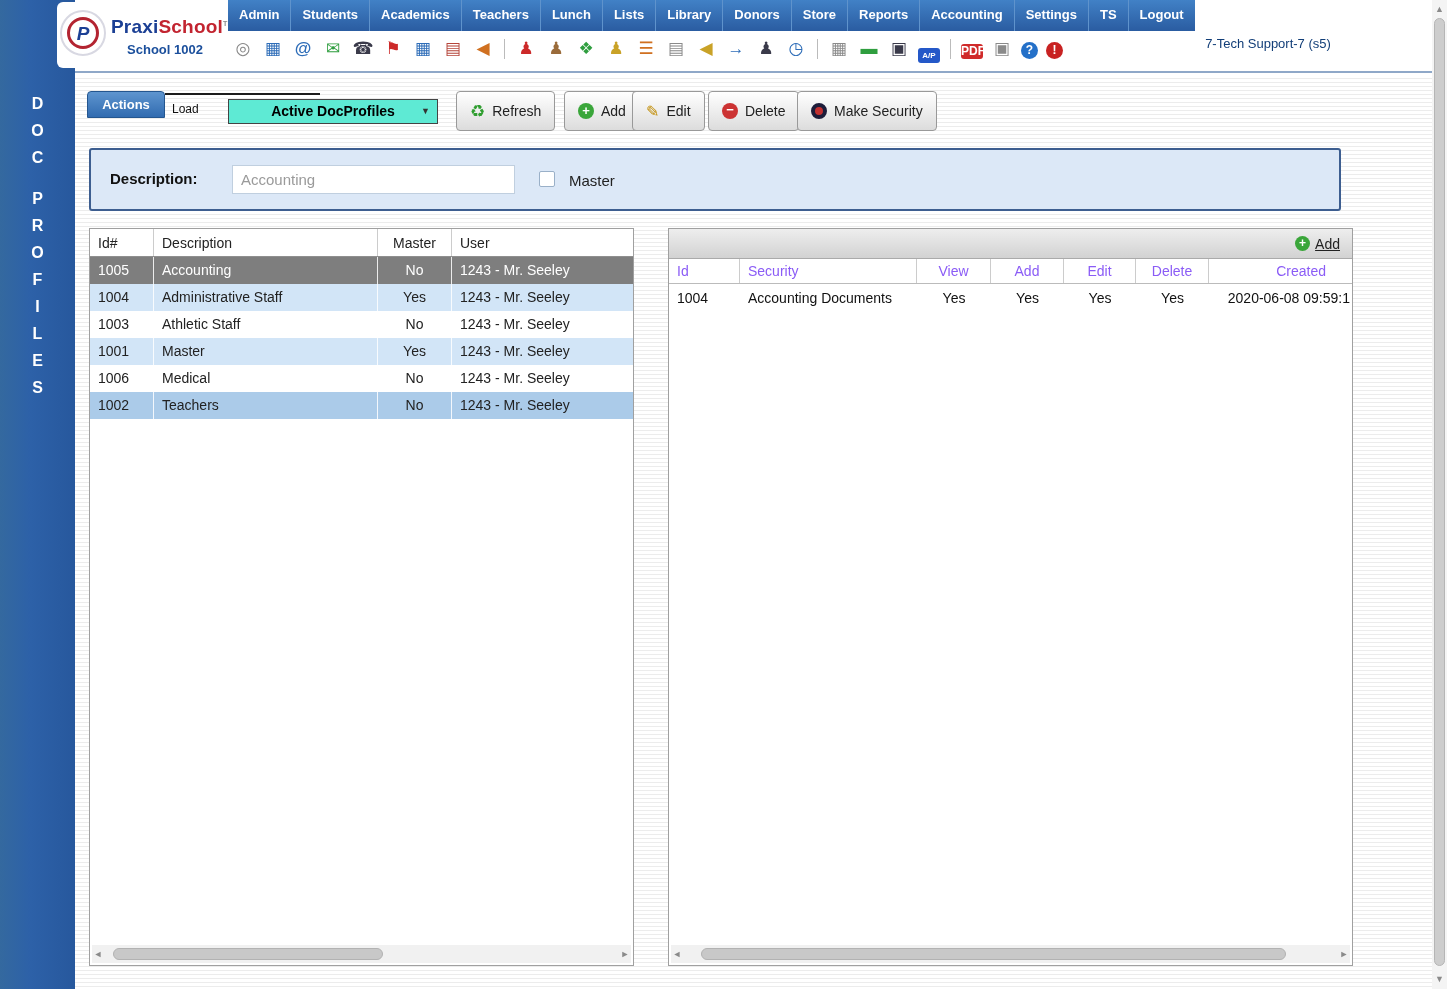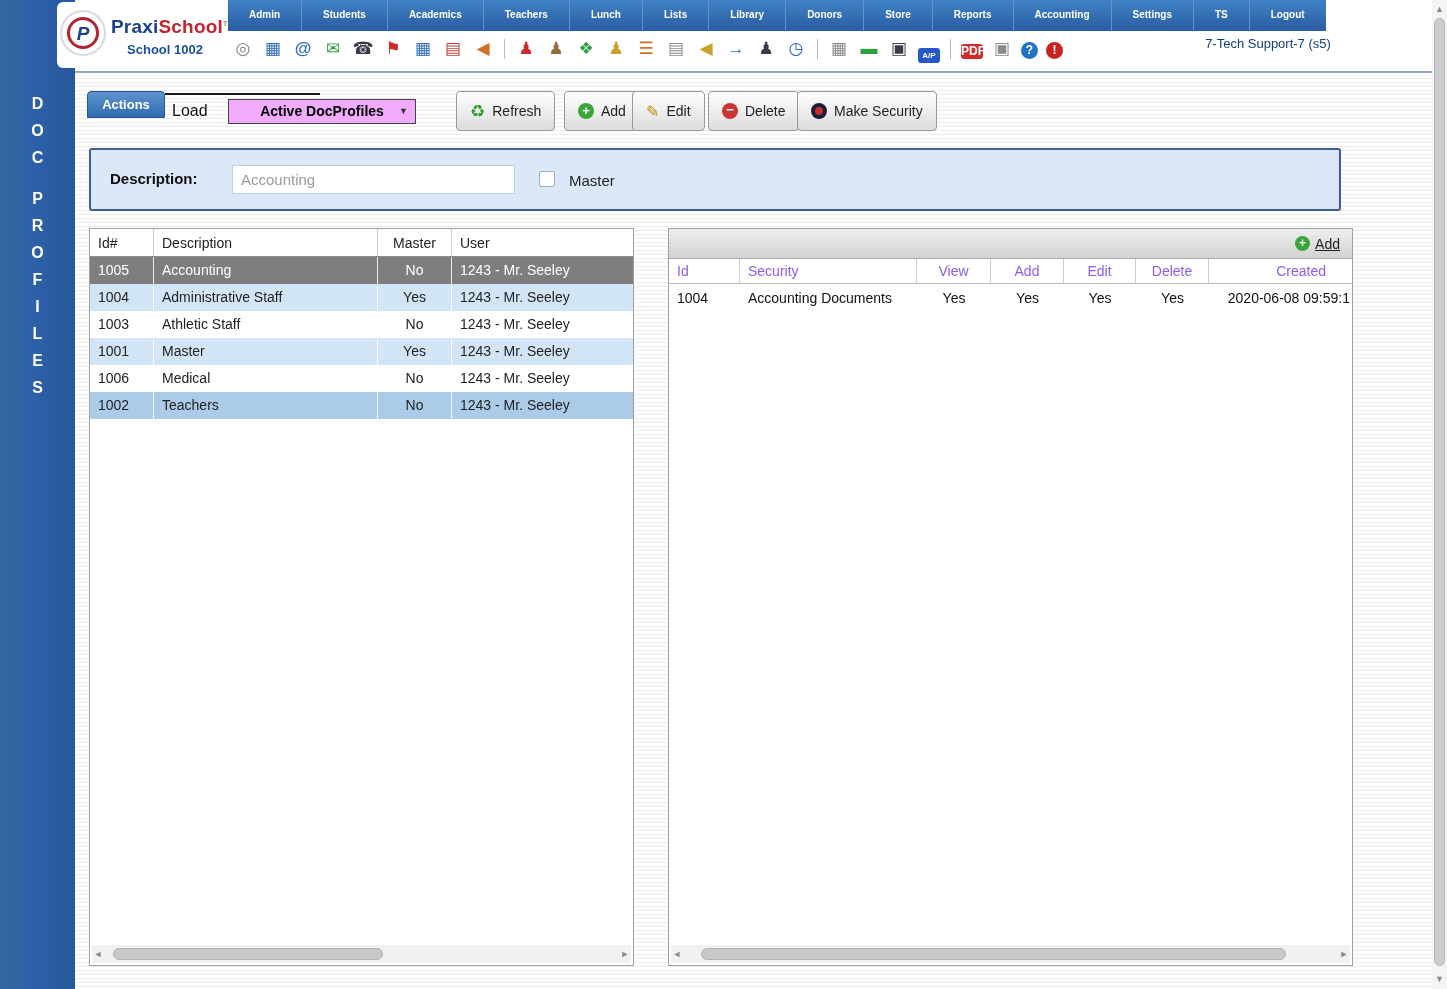--- a/index.html
+++ b/index.html
@@ -27,21 +27,21 @@
   .brand-line { position:absolute; left:54px; top:14px; font-weight:bold; font-size:19px; letter-spacing:0.2px; }
   .brand-praxi { color:#1b3f94; }
   .brand-school { color:#c22430; }
   .brand-tm { font-size:7px; color:#888; vertical-align:super; }
   .brand-sub { position:absolute; left:54px; top:40px; width:108px; text-align:center;
                color:#1b4f9c; font-weight:bold; font-size:13px; }
 
   
   .nav { position:absolute; left:228px; top:0; height:31px; display:flex; z-index:6;
          background:linear-gradient(#4181c6,#2a5ca1); }
-  .nav-item { padding:0 21px; color:#fff; font-weight:bold; font-size:10px; line-height:30px;
+  .nav-item { padding:0 11px; color:#fff; font-weight:bold; font-size:13px; line-height:30px;
               border-right:1px solid #5f93cc; white-space:nowrap; cursor:pointer; }
   .nav-item:last-child { border-right:none; }
 
   .support-text { position:absolute; left:1168px; top:36px; width:200px; text-align:center;
                   color:#123e78; font-size:13px; z-index:6; }
 
   
   .icon-row { position:absolute; left:232px; top:36px; height:26px; display:flex; gap:8px;
               align-items:center; z-index:6; }
   .tb-icon { width:22px; height:22px; font-size:17px; text-align:center; line-height:22px;
@@ -62,22 +62,22 @@
   
   .main-bg { position:absolute; left:75px; top:75px; width:1357px; height:914px;
              background:repeating-linear-gradient(to bottom,#ffffff 0px,#ffffff 3px,#ececec 3px,#ececec 4px); z-index:1; }
 
   
   .tab-actions { position:absolute; left:87px; top:91px; width:78px; height:27px; z-index:4;
                  background:linear-gradient(#5e95cf,#316bb0); border:1px solid #24568f;
                  border-radius:4px 4px 0 0; color:#fff; font-weight:bold; font-size:13px;
                  text-align:center; line-height:25px; cursor:pointer; }
   .tab-line { position:absolute; left:165px; top:93px; width:155px; height:2px; background:#1c1c1c; z-index:4; }
-  .load-label { position:absolute; left:172px; top:102px; font-size:16px; color:#111; z-index:4; }
-  .dropdown { position:absolute; left:228px; top:99px; width:188px; height:25px; background:#f0abfc;
+  .load-label { position:absolute; left:172px; top:102px; font-size:12px; color:#111; z-index:4; }
+  .dropdown { position:absolute; left:228px; top:99px; width:210px; height:25px; background:#5eead4;
               border:1px solid #444; z-index:4; font-weight:bold; font-size:14px; line-height:23px;
               text-align:center; cursor:pointer; }
   .dd-arrow { position:absolute; right:7px; top:0px; font-size:9px; color:#333; line-height:23px; }
   .btn { position:absolute; top:91px; height:40px; z-index:4; display:flex; align-items:center;
          gap:7px; padding:0 13px; background:linear-gradient(#ffffff,#dcdcdc); border:1px solid #999;
          border-radius:4px; font-size:14px; color:#222; font-family:"Liberation Sans",sans-serif; cursor:pointer; }
   .bi-refresh { color:#2f9e2f; font-size:17px; }
   .bi-circle-green { width:16px; height:16px; border-radius:50%; background:#3aa63a; color:#fff;
                      font-size:13px; font-weight:bold; text-align:center; line-height:15px; }
   .bi-pencil { color:#c08b00; font-size:16px; }

